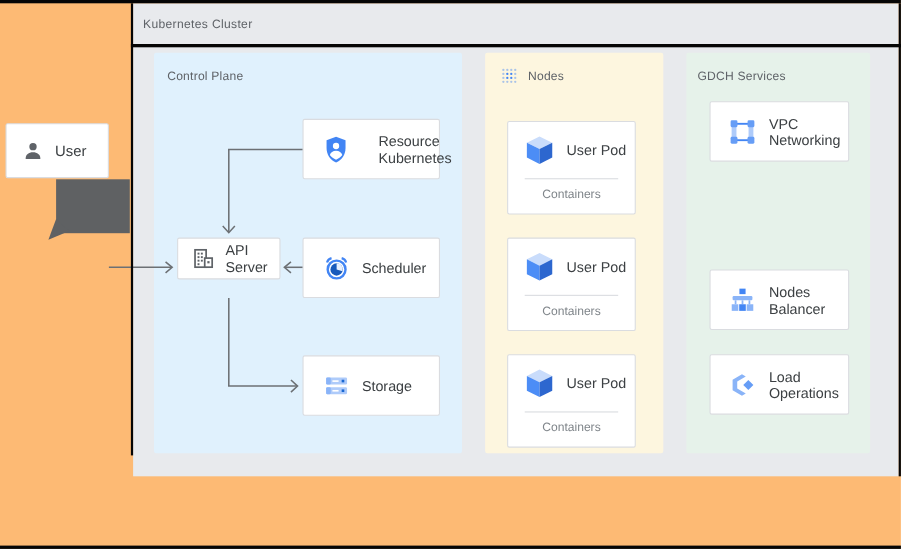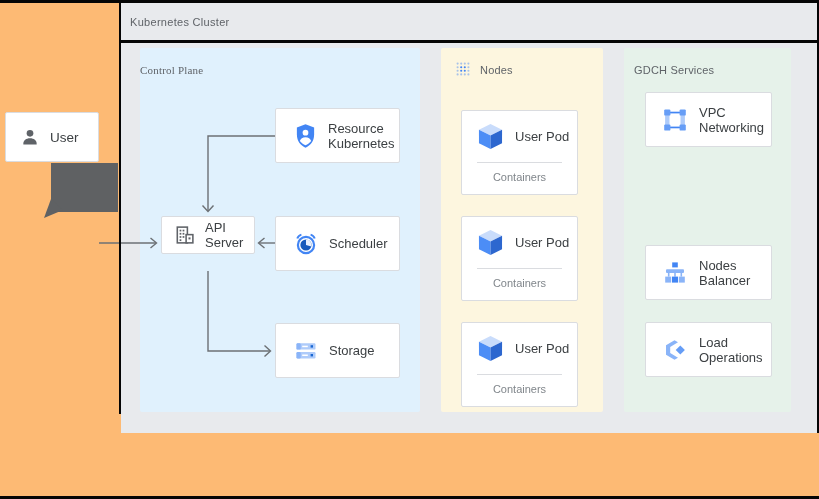--- a/index.html
+++ b/index.html
@@ -20,39 +20,39 @@
   
   .cluster{position:absolute;left:121px;top:3px;width:696px;height:430px;background:#e8eaed;}
   .cluster-label{position:absolute;left:130px;top:16px;font-size:11px;color:#5f6368;letter-spacing:.3px;}
 
   
   .panel{position:absolute;top:48px;height:364px;border-radius:2px;}
   .panel-cp{left:140px;width:280px;background:#e0f1fd;}
   .panel-nodes{left:441px;width:162px;background:#fdf6df;}
   .panel-gdch{left:624px;width:167px;background:#e6f2ea;}
   .panel-label{position:absolute;font-size:11px;color:#5f6368;letter-spacing:.2px;}
-  .lbl-cp{left:140px;top:64px;font-family:Liberation Serif, serif;}
+  .lbl-cp{left:152px;top:64px;}
   .lbl-nodes{left:480px;top:64px;}
   .lbl-gdch{left:634px;top:64px;}
   .nodes-grid-icon{position:absolute;left:455px;top:61px;width:16px;height:16px;}
 
   
   .card{
     position:absolute;background:#fff;border:1px solid #dadce0;border-radius:2px;
     display:flex;align-items:center;box-sizing:border-box;
   }
   .card-text{font-size:13px;color:#3c4043;line-height:15px;}
   .card-text.single{line-height:normal;}
   .icon{flex:0 0 auto;display:block;}
 
   .card-user{left:5px;top:112px;width:94px;height:50px;padding-left:14px;gap:10px;}
   .card-kubectl{left:5px;top:218px;width:94px;height:52px;padding-left:11px;gap:8px;}
   .card-user .card-text,.card-kubectl .card-text{font-size:13.5px;}
 
-  .card-rc{left:275px;top:108px;width:125px;height:55px;padding-left:18px;gap:11px;}
+  .card-rc{left:275px;top:108px;width:125px;height:55px;padding-left:18px;gap:27px;}
   .card-api{left:161px;top:216px;width:94px;height:38px;padding-left:12px;gap:9px;}
   .card-sched{left:275px;top:216px;width:125px;height:55px;padding-left:18px;gap:11px;}
   .card-storage{left:275px;top:323px;width:125px;height:55px;padding-left:18px;gap:11px;}
 
   
   .card-pod{left:461px;width:117px;height:85px;display:block;padding:0;margin-top:16px;}
   .pod-1{top:94px;} .pod-2{top:200px;} .pod-3{top:306px;}
   .pod-top{height:51px;box-sizing:border-box;display:flex;align-items:center;gap:12px;padding-left:16px;}
   .pod-divider{border:0;border-top:1px solid #dadce0;margin:0 15px;}
   .pod-sub{text-align:center;font-size:11px;color:#80868b;margin-top:8px;}

